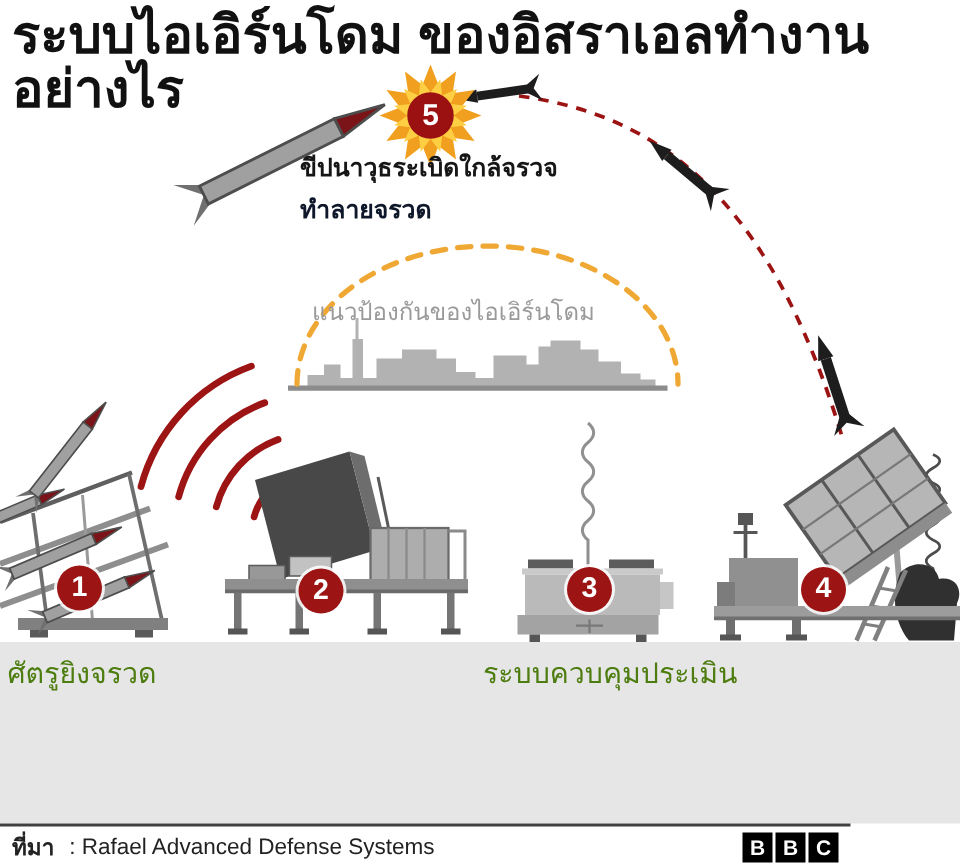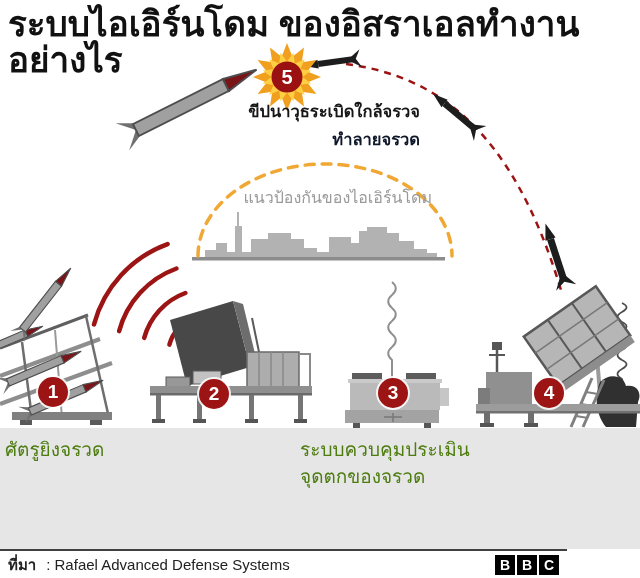--- a/index.html
+++ b/index.html
@@ -15,24 +15,24 @@
   .scene{position:absolute;left:0;top:0;}
   .badge{
     position:absolute;width:30px;height:30px;border-radius:50%;
     background:#9c1414;color:#fff;font-weight:700;font-size:19px;line-height:30px;
     text-align:center;box-shadow:0 0 0 2px rgba(255,255,255,.85);
   }
   .badge5{
     position:absolute;left:272px;top:62px;width:30px;height:30px;line-height:30px;
     text-align:center;color:#fff;font-weight:700;font-size:20px;
   }
-  .txt{position:absolute;text-align:right;font-family:Liberation Mono, monospace;}
+  .txt{position:absolute;text-align:left;font-family:Liberation Mono, monospace;}
   .intercept-1{left:200px;top:98px;width:220px;font-size:16.5px;font-weight:700;color:#161616;}
   .intercept-2{left:200px;top:126px;width:220px;font-size:16.5px;font-weight:700;color:#0f172a;}
-  .dome-label{left:208px;top:185px;width:224px;font-size:16px;color:#9a9a9a;}
+  .dome-label{left:208px;top:195px;width:224px;font-size:16px;color:#9a9a9a;}
   .step-label{position:absolute;top:436px;font-size:19px;line-height:27px;color:#4d7c0f;}
   .caption{position:absolute;left:8px;top:514px;width:628px;font-size:19.5px;color:#1f1f1f;}
   .footer{
     position:absolute;left:0;top:549px;width:567px;height:29px;background:#ffffff;
     border-top:2px solid #404040;box-sizing:border-box;display:flex;align-items:center;
     padding:0 8px;font-size:15px;color:#222;
   }
   .src-label{font-weight:700;margin-right:10px;}
   .bbc{margin-left:auto;display:flex;gap:2px;}
   .bbc span{
@@ -183,23 +183,22 @@
   <div class="badge5">5</div>
 
   <div class="txt intercept-1">ขีปนาวุธระเบิดใกล้จรวจ</div>
   <div class="txt intercept-2">ทำลายจรวด</div>
   <div class="txt dome-label">แนวป้องกันของไอเอิร์นโดม</div>
 
   <div class="step-label" style="left:5px;width:125px">
     <div>ศัตรูยิงจรวด</div>
     <div></div>
   </div>
-  <div class="step-label" style="left:300px;width:172px">
+  <div class="step-label" style="left:322px;width:172px">
     <div>ระบบควบคุมประเมิน</div>
-    <div>จุดตกของจรวด</div>
   </div>
 
 
   <div class="footer">
     <span class="src-label">ที่มา</span>
     <span class="src-value">: Rafael Advanced Defense Systems</span>
     <span class="bbc">
       <span>B</span>
       <span>B</span>
       <span>C</span>

